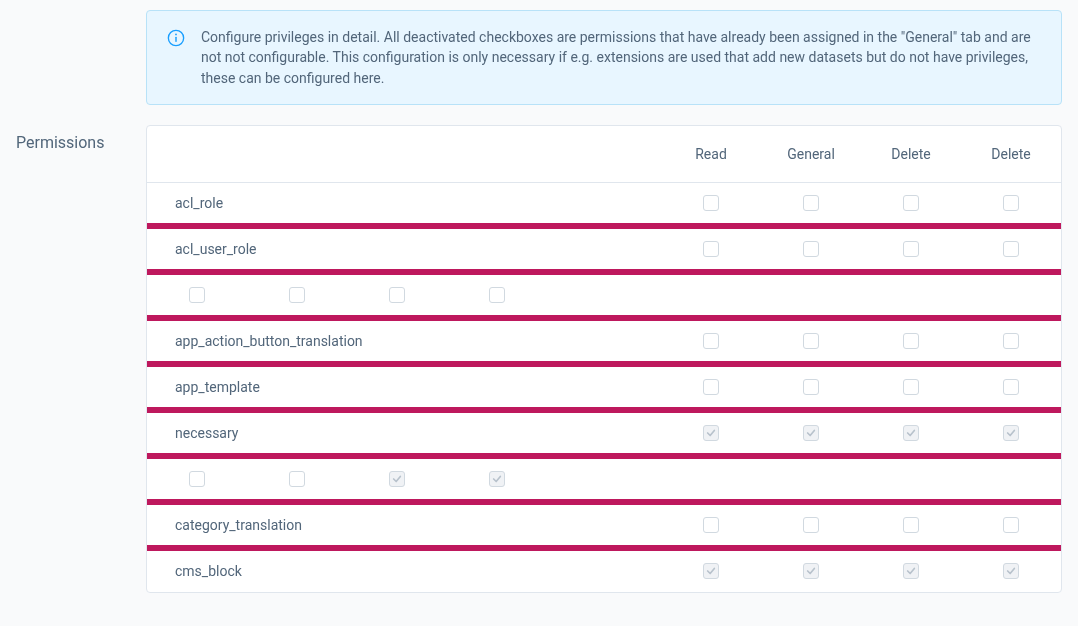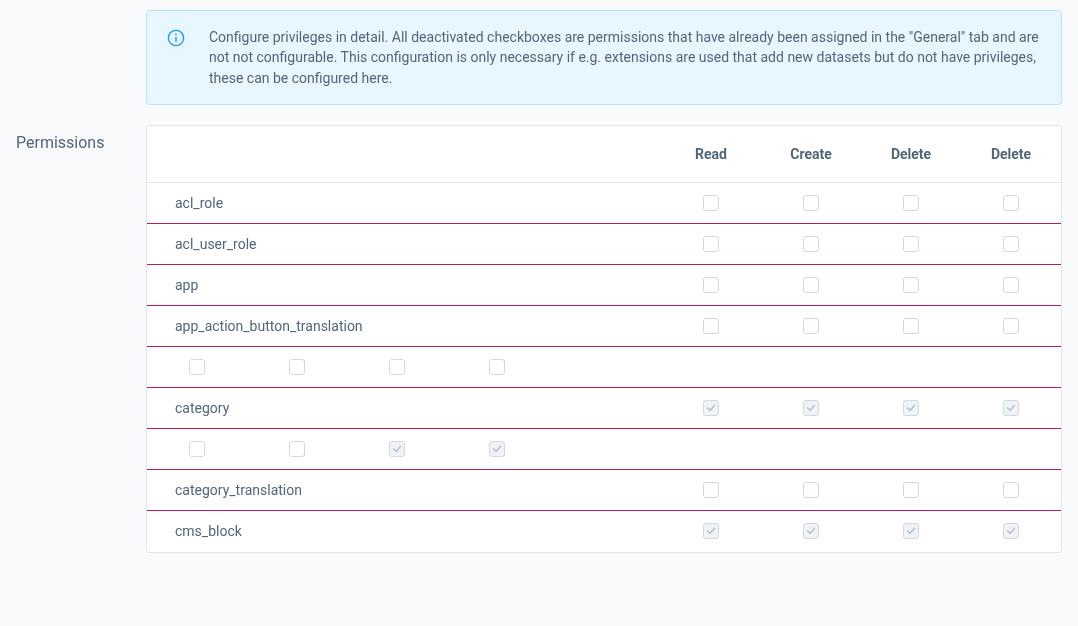--- a/index.html
+++ b/index.html
@@ -17,21 +17,21 @@
       padding: 10px 16px 0 16px;
       max-width: 1078px;
     }
     .info-box {
       background: #e8f6ff;
       border: 1px solid #b8e2f8;
       border-radius: 4px;
       padding: 16px 20px;
       margin-left: 130px;
       display: flex;
-      gap: 24px;
+      gap: 16px;
       margin-bottom: 20px;
     }
     .info-icon {
       flex-shrink: 0;
       width: 18px;
       height: 18px;
       margin-top: 2px;
     }
     .info-icon svg {
       width: 18px;
@@ -66,30 +66,30 @@
       border-bottom: 1px solid #e0e6ed;
       padding: 20px 0;
     }
     .col-name {
       flex: 1;
       padding-left: 28px;
     }
     .col-perm {
       width: 100px;
       text-align: center;
-      font-weight: 700;
+      font-weight: 400;
       color: #52667a;
     }
     .table-header .col-perm {
       font-size: 14px;
     }
     .table-row {
       display: flex;
       align-items: center;
-      border-bottom: 1px solid #be185d;
+      border-bottom: 6px solid #be185d;
       padding: 12px 0;
       min-height: 41px;
     }
     .table-row:last-child {
       border-bottom: none;
     }
     .row-name {
       flex: 1;
       padding-left: 28px;
       color: #52667a;
@@ -141,21 +141,21 @@
     <div class="info-text">Configure privileges in detail. All deactivated checkboxes are permissions that have already been assigned in the "General" tab and are not not configurable. This configuration is only necessary if e.g. extensions are used that add new datasets but do not have privileges, these can be configured here.</div>
   </div>
 
   <div class="content-row">
     <div class="section-title">Permissions</div>
 
     <div class="permissions-table">
       <div class="table-header">
         <div class="col-name"></div>
         <div class="col-perm">Read</div>
-        <div class="col-perm">Create</div>
+        <div class="col-perm">General</div>
         <div class="col-perm">Delete</div>
         <div class="col-perm">Delete</div>
       </div>
       <div id="table-body">
           <div class="table-row">
             <div class="row-name">acl_role</div>
             <div class="row-perm">
               <span class="checkbox"></span>
             </div>
             <div class="row-perm">
@@ -177,21 +177,20 @@
               <span class="checkbox"></span>
             </div>
             <div class="row-perm">
               <span class="checkbox"></span>
             </div>
             <div class="row-perm">
               <span class="checkbox"></span>
             </div>
           </div>
           <div class="table-row">
-            <div class="row-name">app</div>
             <div class="row-perm">
               <span class="checkbox"></span>
             </div>
             <div class="row-perm">
               <span class="checkbox"></span>
             </div>
             <div class="row-perm">
               <span class="checkbox"></span>
             </div>
             <div class="row-perm">
@@ -207,35 +206,36 @@
               <span class="checkbox"></span>
             </div>
             <div class="row-perm">
               <span class="checkbox"></span>
             </div>
             <div class="row-perm">
               <span class="checkbox"></span>
             </div>
           </div>
           <div class="table-row">
-            <div class="row-perm">
-              <span class="checkbox"></span>
-            </div>
-            <div class="row-perm">
-              <span class="checkbox"></span>
-            </div>
-            <div class="row-perm">
-              <span class="checkbox"></span>
-            </div>
-            <div class="row-perm">
-              <span class="checkbox"></span>
-            </div>
-          </div>
-          <div class="table-row">
-            <div class="row-name">category</div>
+            <div class="row-name">app_template</div>
+            <div class="row-perm">
+              <span class="checkbox"></span>
+            </div>
+            <div class="row-perm">
+              <span class="checkbox"></span>
+            </div>
+            <div class="row-perm">
+              <span class="checkbox"></span>
+            </div>
+            <div class="row-perm">
+              <span class="checkbox"></span>
+            </div>
+          </div>
+          <div class="table-row">
+            <div class="row-name">necessary</div>
             <div class="row-perm">
               <span class="checkbox disabled">
                 <svg viewBox="0 0 12 12">
                   <path d="M2 6 L5 9 L10 3" stroke="#b8c2cc" stroke-width="2" fill="none" stroke-linecap="round" stroke-linejoin="round"></path>
                 </svg>
               </span>
             </div>
             <div class="row-perm">
               <span class="checkbox disabled">
                 <svg viewBox="0 0 12 12">

